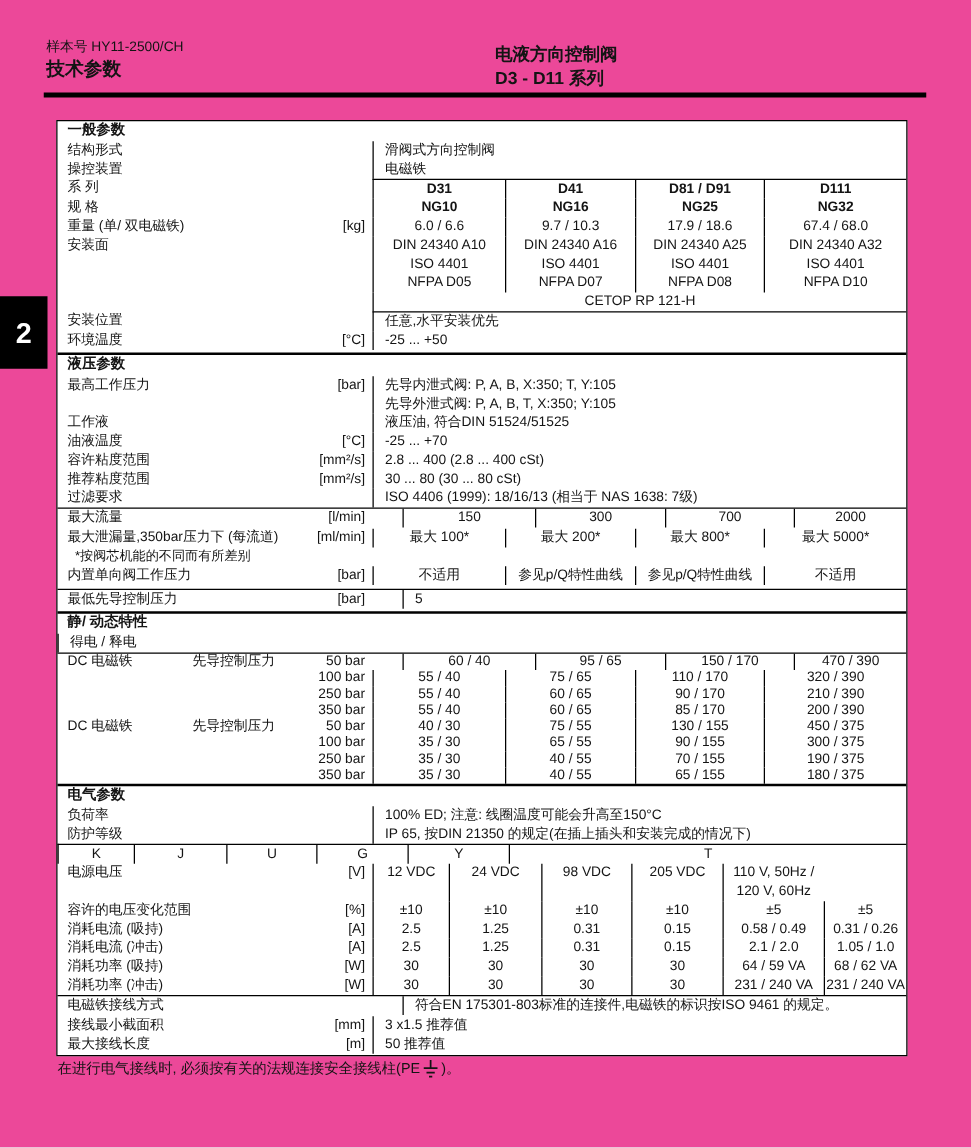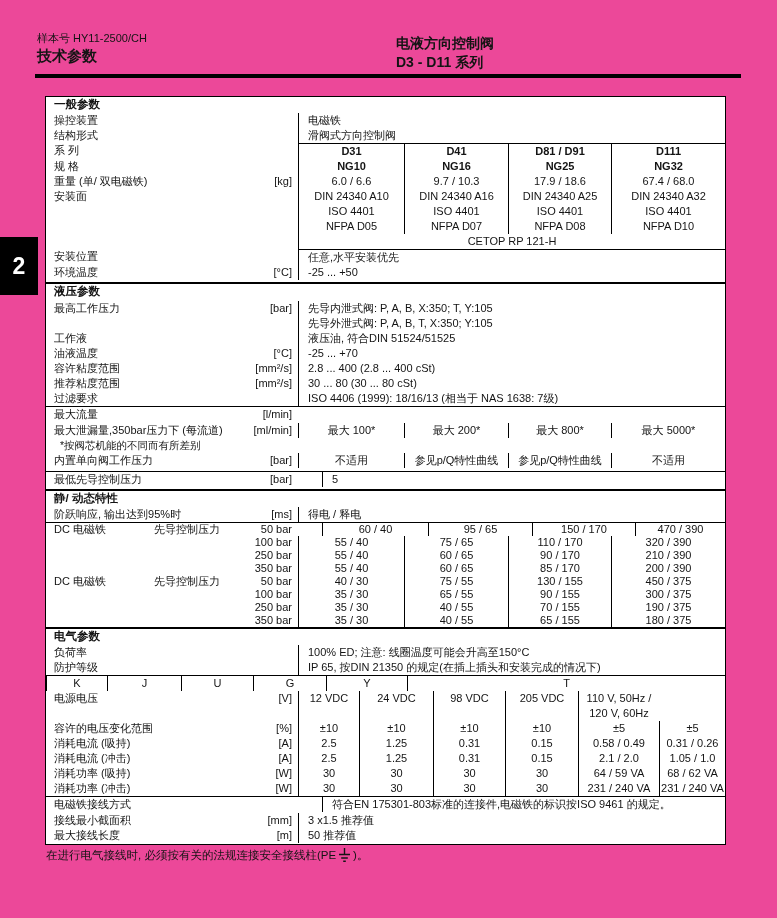--- a/index.html
+++ b/index.html
@@ -71,29 +71,29 @@
   <div class="spec">
 
     <div class="row h16 sec">
       <div class="lbl">
           <span class="lt">一般参数</span>
         </div>
       <div class="val"></div>
     </div>
     <div class="row h15">
       <div class="lbl">
+          <span class="lt">结构形式</span>
+        </div>
+      <div class="val">滑阀式方向控制阀</div>
+    </div>
+    <div class="row h15">
+      <div class="lbl">
           <span class="lt">操控装置</span>
         </div>
       <div class="val">电磁铁</div>
-    </div>
-    <div class="row h15">
-      <div class="lbl">
-          <span class="lt">结构形式</span>
-        </div>
-      <div class="val">滑阀式方向控制阀</div>
     </div>
     <div class="row h16">
       <div class="lbl">
           <span class="lt">系 列</span>
         </div>
       <div class="cols topline b">
         <div class="c c41">D31</div>
         <div class="c c42">D41</div>
         <div class="c c43">D81 / D91</div>
         <div class="c c44">D111</div>
@@ -214,20 +214,26 @@
       <div class="lbl">
           <span class="lt">过滤要求</span>
         </div>
       <div class="val">ISO 4406 (1999): 18/16/13 (相当于 NAS 1638: 7级)</div>
     </div>
     <div class="row h16 bt1">
       <div class="lbl">
         <span class="lt">最大流量</span>
         <span class="un">[l/min]</span>
       </div>
+      <div class="cols">
+        <div class="c c41">150</div>
+        <div class="c c42">300</div>
+        <div class="c c43">700</div>
+        <div class="c c44">2000</div>
+      </div>
     </div>
     <div class="row h30">
       <div class="lbl" style="display:block;">
         <div style="display:flex;justify-content:space-between;">
           <span class="lt">最大泄漏量,350bar压力下 (每流道)</span>
           <span class="un">[ml/min]</span>
         </div>
         <div class="note2" style="padding-left:6px;">*按阀芯机能的不同而有所差别</div>
       </div>
       <div class="cols">
@@ -257,24 +263,20 @@
       <div class="val">5</div>
     </div>
 
     <div class="row h16 sec bt2">
       <div class="lbl">
           <span class="lt">静/ 动态特性</span>
         </div>
       <div class="val"></div>
     </div>
     <div class="row h15">
-      <div class="lbl">
-        <span class="lt">阶跃响应, 输出达到95%时</span>
-        <span class="un">[ms]</span>
-      </div>
       <div class="val">得电 / 释电</div>
     </div>
 
     <div class="row h13 bt1">
       <div class="dcl">
         <span class="dg1">DC 电磁铁</span>
         <span class="dg2">先导控制压力</span>
         <span class="dg3">50 bar</span>
       </div>
       <div class="cols">

